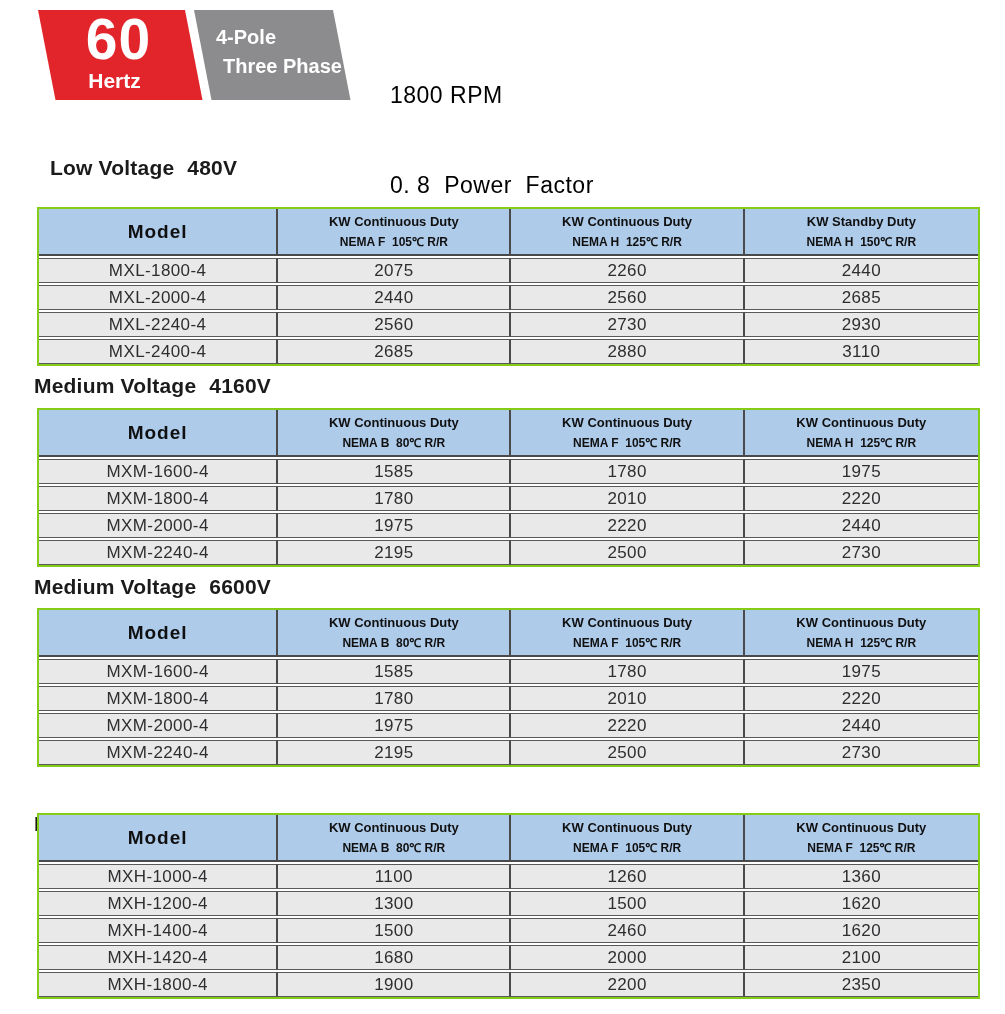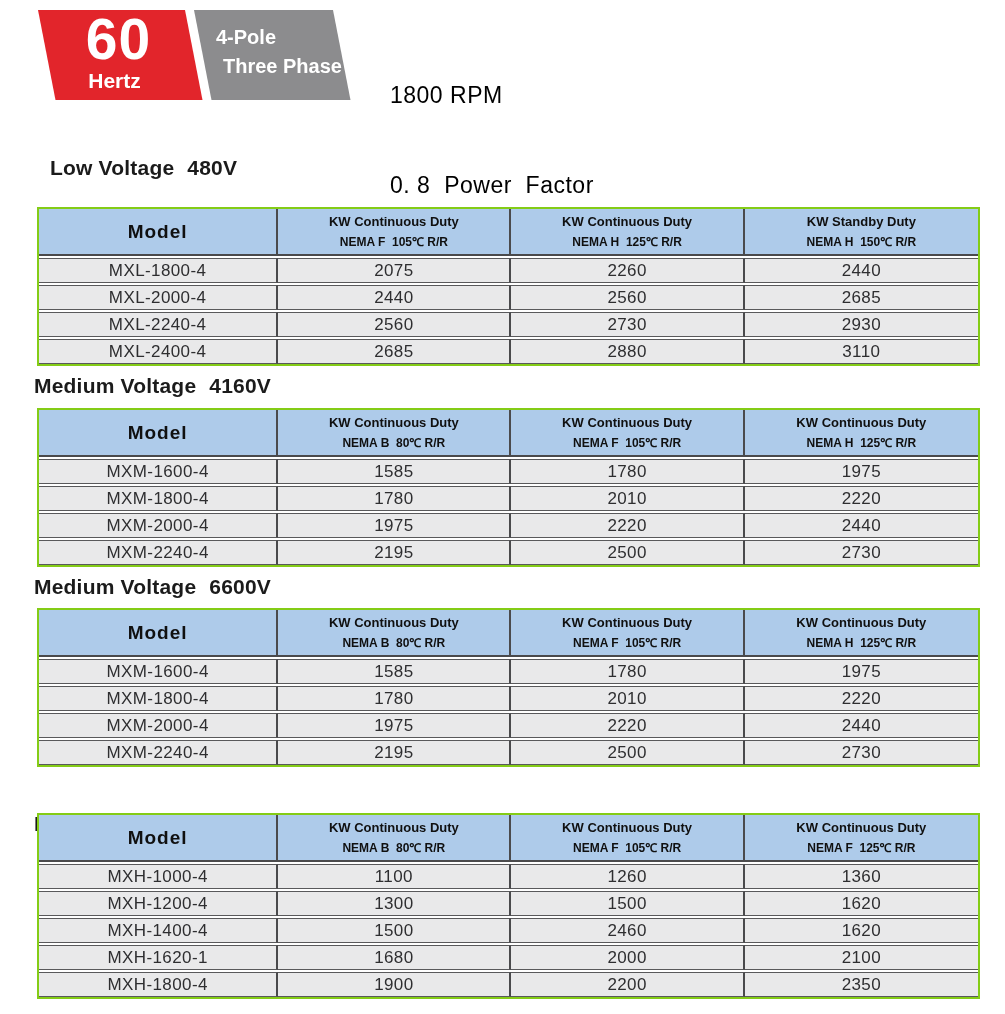--- a/index.html
+++ b/index.html
@@ -357,21 +357,21 @@
             <td>1500</td>
             <td>1620</td>
           </tr>
         <tr>
             <td>MXH-1400-4</td>
             <td>1500</td>
             <td>2460</td>
             <td>1620</td>
           </tr>
         <tr>
-            <td>MXH-1620-1</td>
+            <td>MXH-1420-4</td>
             <td>1680</td>
             <td>2000</td>
             <td>2100</td>
           </tr>
         <tr>
             <td>MXH-1800-4</td>
             <td>1900</td>
             <td>2200</td>
             <td>2350</td>
           </tr>

